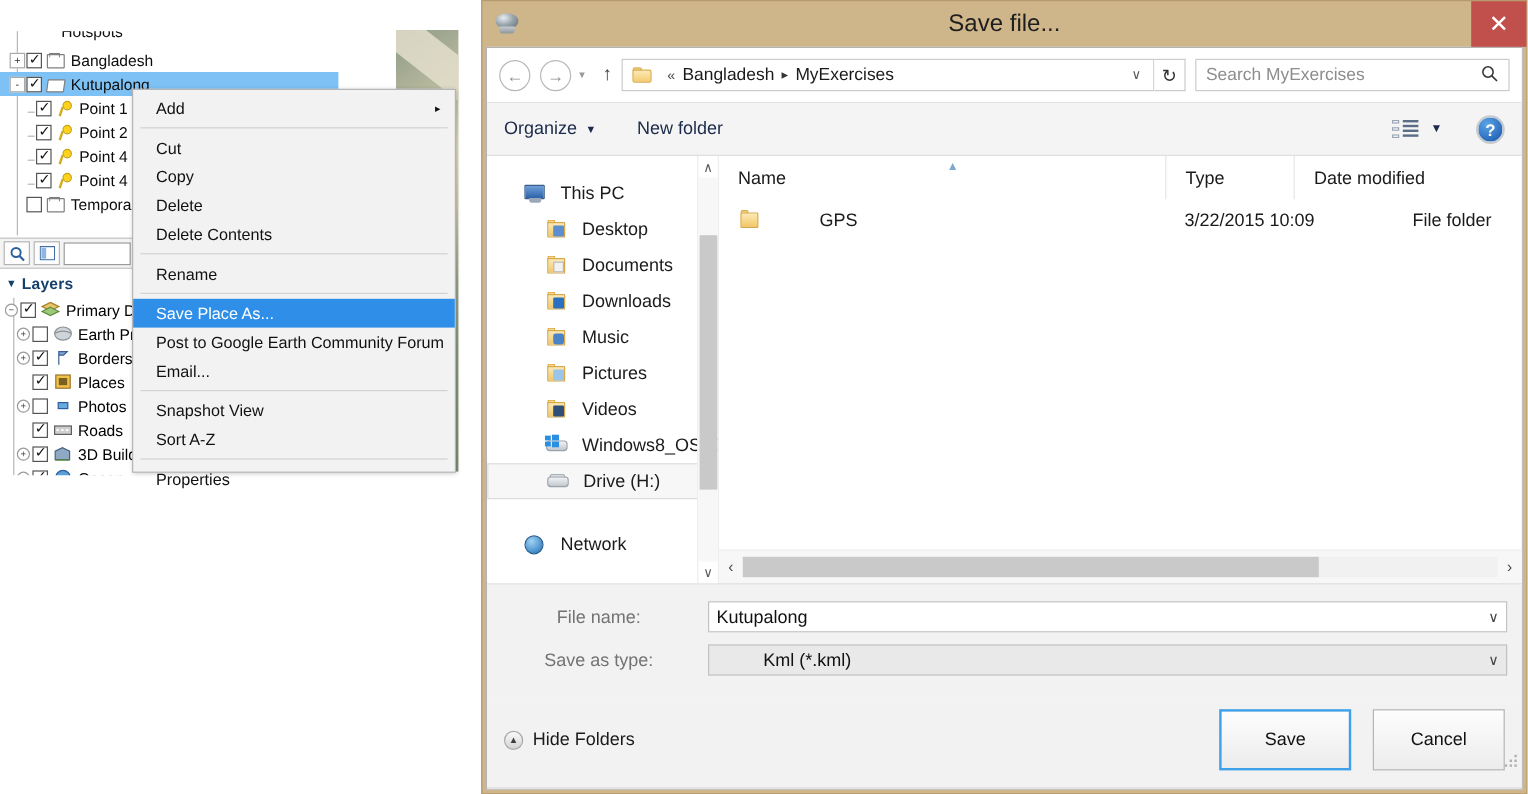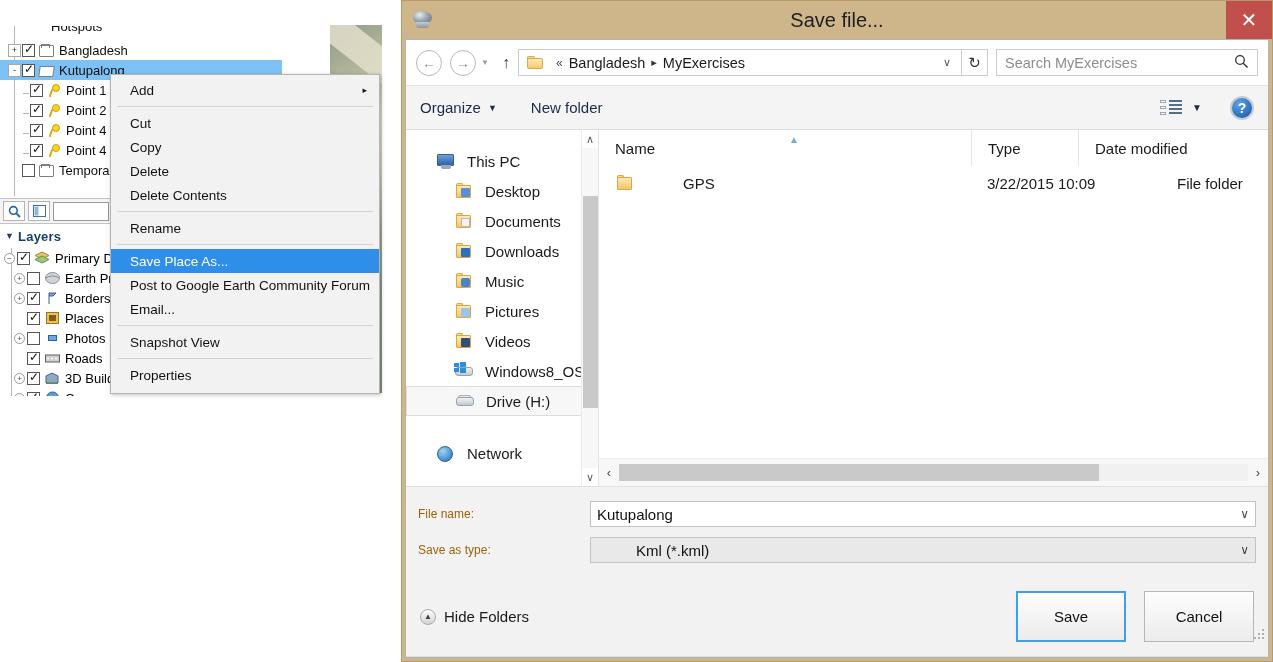--- a/index.html
+++ b/index.html
@@ -326,21 +326,21 @@
   #hscroll .ha { width: 20px; text-align: center; color: #4a4a4a; font-size: 13px; }
   #hscroll .htrack { flex: 1; height: 17px; background: #f1f1f1; position: relative; }
   #hscroll .hthumb { position: absolute; left: 0; top: 0; width: 480px; height: 17px; background: #c9c9c9; }
 
   
   #form {
     flex: 0 0 auto; background: #f2f2f2; border-top: 1px solid #e0e0e0;
     padding: 14px 12px 8px 12px;
   }
   .frow2 { display: flex; align-items: center; margin-bottom: 10px; }
-  .flabel { width: 172px; text-align: left; padding-right: 10px; font-size: 12px; color: #a16207; }
+  .flabel { width: 172px; text-align: center; padding-right: 10px; font-size: 15px; color: #737373; }
   .fctl {
     flex: 1; height: 26px; border: 1px solid #c2c2c2; display: flex; align-items: center;
     padding: 0 6px; font-size: 15px; color: #111; background: #fff;
   }
   .fctl.grey { background: #e9e9e9; padding-left: 45px; }
   .fctl .dd { margin-left: auto; font-size: 12px; color: #444; padding-left: 8px; }
   #btnrow {
     flex: 0 0 auto; background: #f2f2f2; display: flex; align-items: center;
     padding: 10px 14px 14px 14px; border-bottom: 1px solid #e0e0e0;
   }
@@ -575,20 +575,23 @@
     </div>
     <div class="mi">
       <span>Post to Google Earth Community Forum</span>
     </div>
     <div class="mi">
       <span>Email...</span>
     </div>
     <div class="msep"></div>
     <div class="mi">
       <span>Snapshot View</span>
+    </div>
+    <div class="mi">
+      <span>Sort A-Z</span>
     </div>
     <div class="msep"></div>
     <div class="mi">
       <span>Properties</span>
     </div>
   </div>
 
   <div id="dlg">
 
     <div id="dlg-title">

